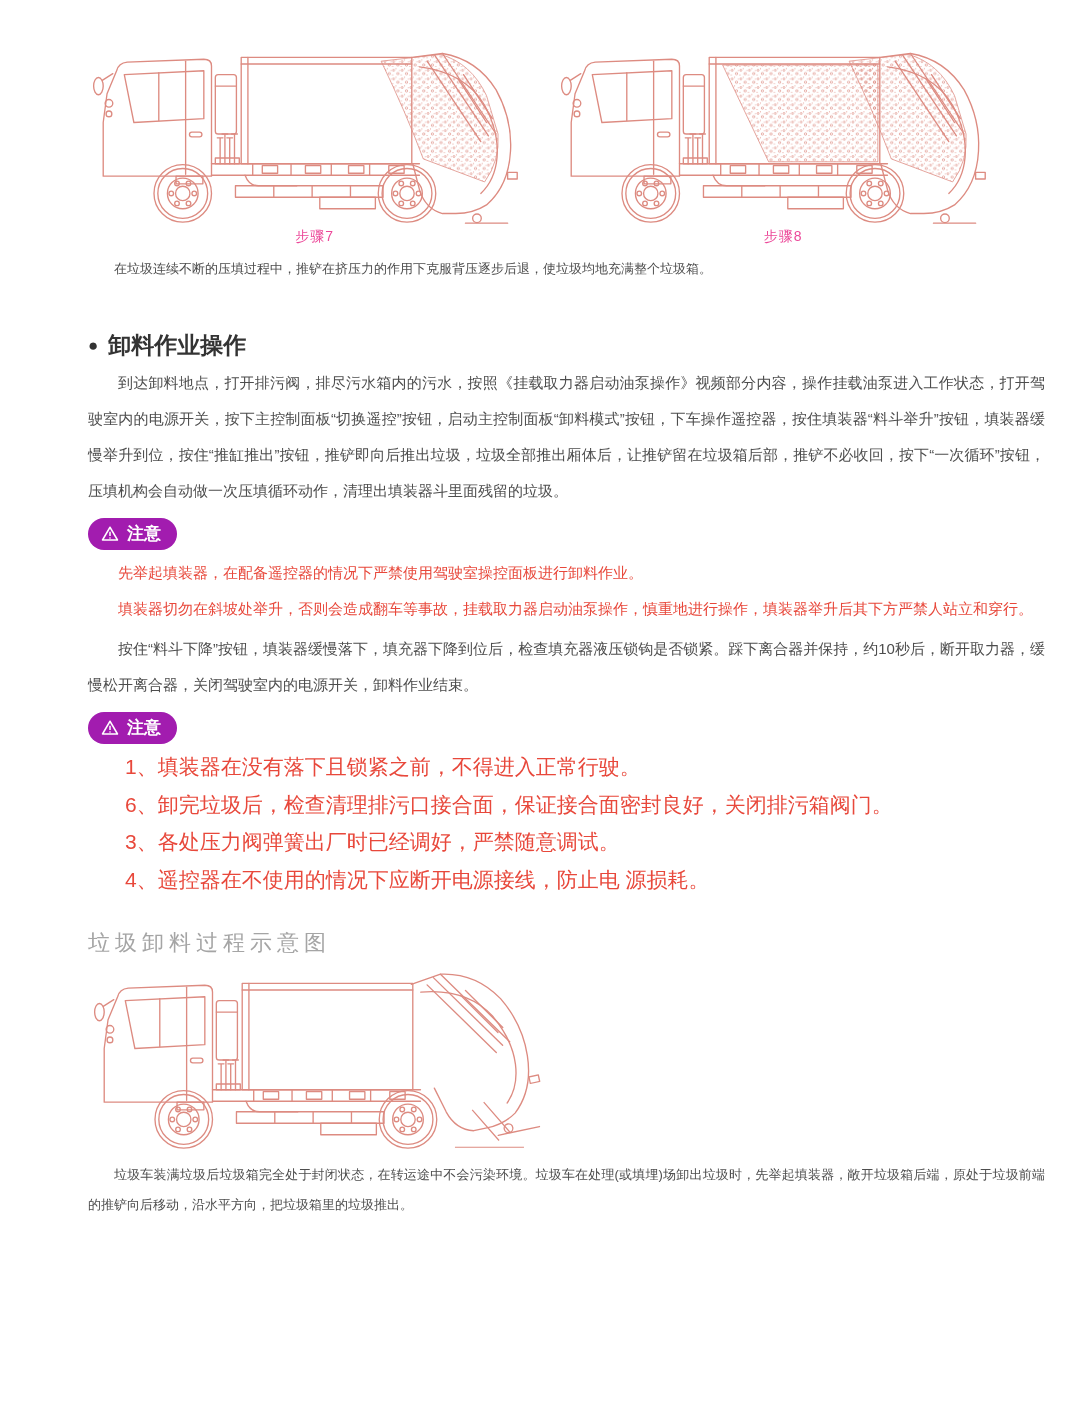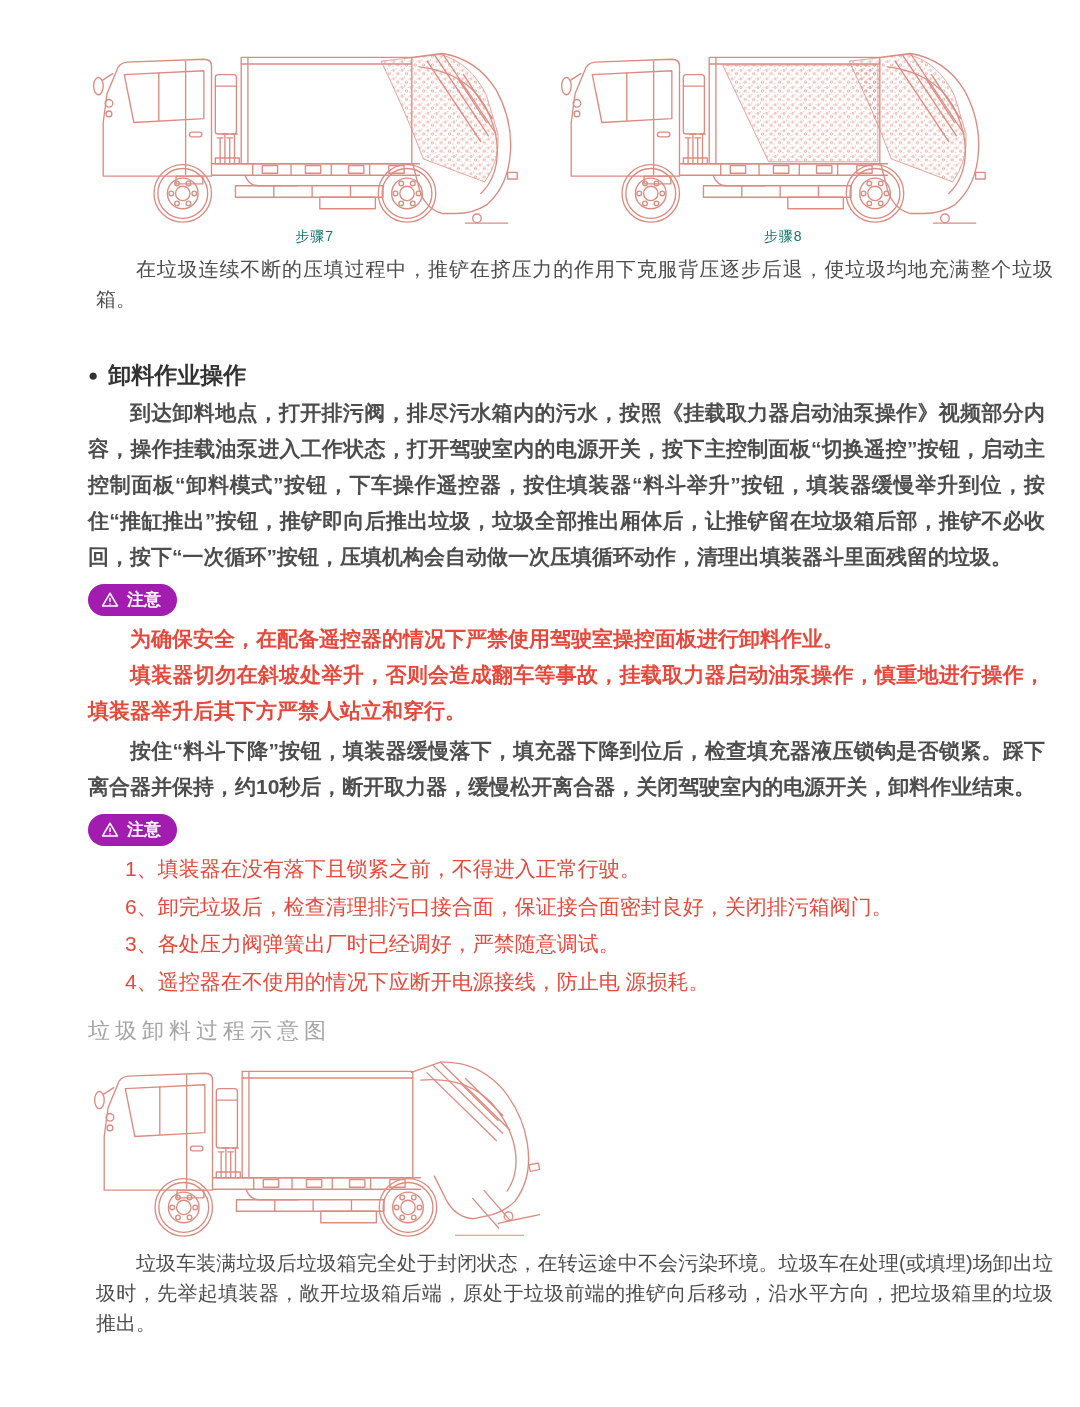--- a/index.html
+++ b/index.html
@@ -12,55 +12,55 @@
     overflow: hidden;
   }
   .page { padding: 42px 35px 0 88px; width: 1045px; }
 
   
   .fig-row { display: flex; gap: 15px; align-items: flex-end; }
   figure.fig { margin: 0; width: 455px; text-align: center; }
   figure.fig.wide { width: 468px; }
   .truck { width: 452px; height: 184px; display: block; margin: 0 auto; }
   .truck.wide { width: 466px; height: 182px; }
-  .fig-label { font-size: 14px; color: #0f766e; letter-spacing: 1px; margin-top: 2px; }
+  .fig-label { font-size: 14px; color: #ec4899; letter-spacing: 1px; margin-top: 2px; }
 
   
   .caption {
-    font-size: 20px; line-height: 30px; color: #4d4d4d;
-    margin: 8px 8px 0; text-indent: 2em; text-align: justify; width: 957px;
+    font-size: 13px; line-height: 30px; color: #4d4d4d;
+    margin: 8px 0 0; text-indent: 2em; text-align: justify; width: 957px;
   }
   .sec-header {
     margin: 46px 0 0; display: flex; align-items: center; gap: 10px;
     font-size: 23px; font-weight: bold; color: #333333;
   }
   .sec-header .bullet { font-size: 17px; line-height: 1; color: #333333; }
   .para {
-    font-size: 21px; line-height: 36px; text-align: justify;
-    text-indent: 2em; margin: 4px 0 0; width: 957px; color: #4d4d4d; font-weight: bold;
+    font-size: 15px; line-height: 36px; text-align: justify;
+    text-indent: 2em; margin: 4px 0 0; width: 957px; color: #4d4d4d;
   }
   .red { color: #e8483b; }
   .red-block { margin-top: 5px; }
   .red-block .para { margin: 0; }
 
   .notice-badge {
     display: inline-flex; align-items: center; gap: 7px;
     background: #a21caf; color: #ffffff;
     border-radius: 16px; padding: 4px 16px 5px 12px;
     font-size: 17px; font-weight: bold; margin-top: 9px;
   }
   .warn-icon { width: 20px; height: 18px; display: block; }
 
   .item-list { margin-top: 4px; }
   .item-list .item {
     font-size: 21px; line-height: 37.5px; margin: 0; padding-left: 37px;
   }
 
   .gray-heading {
-    margin: 16px 0 0; font-size: 22px; font-weight: normal;
+    margin: 30px 0 0; font-size: 22px; font-weight: normal;
     color: #a5a5a5; letter-spacing: 5px;
   }
   .fig-row.bottom { margin-top: 10px; }
   .caption.bottom { margin-top: 8px; }
 </style>
 </head>
 <body>
 
 <svg width="0" height="0" style="position:absolute" aria-hidden="true">
   <defs>
@@ -180,21 +180,21 @@
   <p class="para">到达卸料地点，打开排污阀，排尽污水箱内的污水，按照《挂载取力器启动油泵操作》视频部分内容，操作挂载油泵进入工作状态，打开驾驶室内的电源开关，按下主控制面板“切换遥控”按钮，启动主控制面板“卸料模式”按钮，下车操作遥控器，按住填装器“料斗举升”按钮，填装器缓慢举升到位，按住“推缸推出”按钮，推铲即向后推出垃圾，垃圾全部推出厢体后，让推铲留在垃圾箱后部，推铲不必收回，按下“一次循环”按钮，压填机构会自动做一次压填循环动作，清理出填装器斗里面残留的垃圾。</p>
 
   <div class="notice-badge">
     <svg class="warn-icon" viewBox="0 0 24 24">
         <use href="#warnTri"></use>
       </svg>
     <span>注意</span>
   </div>
 
   <div class="red-block">
-    <p class="para red">为确保安全，在配备遥控器的情况下严禁使用驾驶室操控面板进行卸料作业。</p>
+    <p class="para red">先举起填装器，在配备遥控器的情况下严禁使用驾驶室操控面板进行卸料作业。</p>
     <p class="para red">填装器切勿在斜坡处举升，否则会造成翻车等事故，挂载取力器启动油泵操作，慎重地进行操作，填装器举升后其下方严禁人站立和穿行。</p>
   </div>
 
   <p class="para">按住“料斗下降”按钮，填装器缓慢落下，填充器下降到位后，检查填充器液压锁钩是否锁紧。踩下离合器并保持，约10秒后，断开取力器，缓慢松开离合器，关闭驾驶室内的电源开关，卸料作业结束。</p>
 
   <div class="notice-badge">
     <svg class="warn-icon" viewBox="0 0 24 24">
         <use href="#warnTri"></use>
       </svg>
     <span>注意</span>

